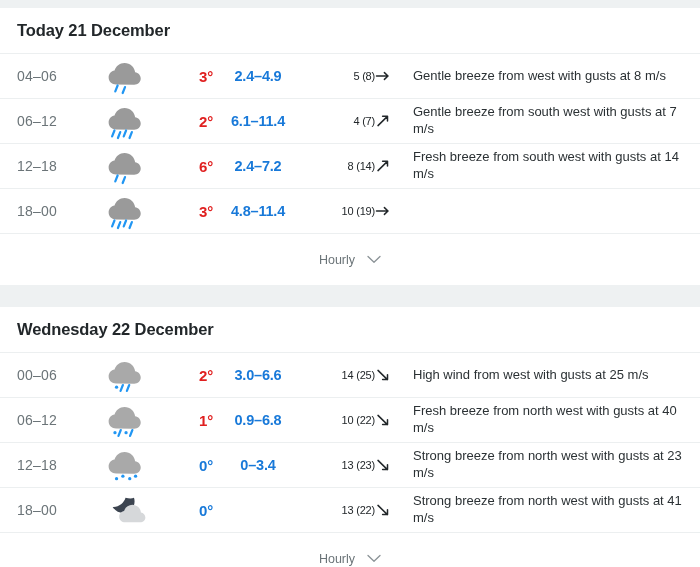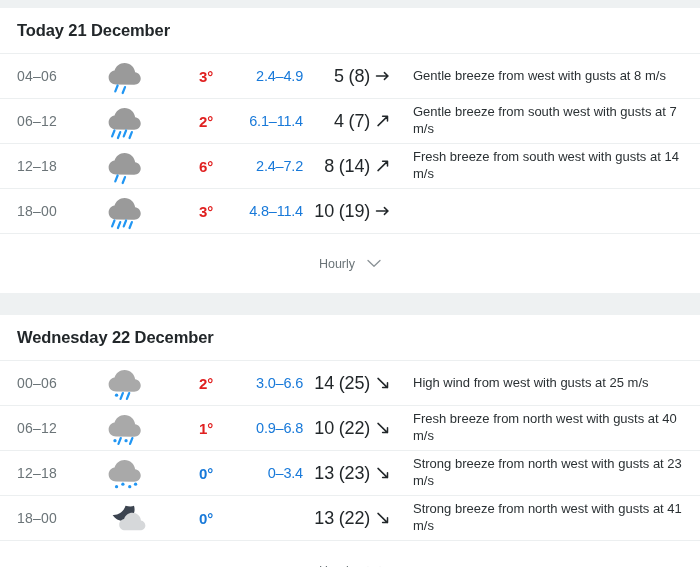--- a/index.html
+++ b/index.html
@@ -65,56 +65,55 @@
     font-size: 15px;
     font-weight: bold;
     letter-spacing: -0.2px;
   }
   .temp-warm { color: #e02020; }
   .temp-cold { color: #1879d9; }
 
   .c-precip {
     width: 94px;
     flex: 0 0 94px;
-    text-align: right;
+    text-align: center;
     font-size: 14.5px;
-    font-weight: normal;
+    font-weight: bold;
     color: #1879d9;
     letter-spacing: -0.2px;
     padding-right: 4px;
   }
 
   .c-wind {
     width: 94px;
     flex: 0 0 94px;
     text-align: right;
-    font-size: 18px;
+    font-size: 11px;
     color: #22272a;
     letter-spacing: -0.2px;
     padding-right: 10px;
     display: flex;
     align-items: center;
     justify-content: flex-end;
-    gap: 5px;
   }
   .wind-arrow { display: inline-block; width: 16px; height: 16px; }
   .wind-arrow svg { display: block; }
 
   .c-desc {
     flex: 1 1 auto;
     padding-left: 12px;
     padding-right: 18px;
     font-size: 13px;
     color: #2b3134;
     line-height: 1.28;
   }
 
   .card-footer {
     border-top: 1px solid #eceff0;
-    height: 60px;
+    height: 52px;
     display: flex;
     align-items: center;
     justify-content: center;
     gap: 12px;
     cursor: pointer;
   }
   .footer-label {
     font-size: 12.5px;
     color: #6b7478;
   }

